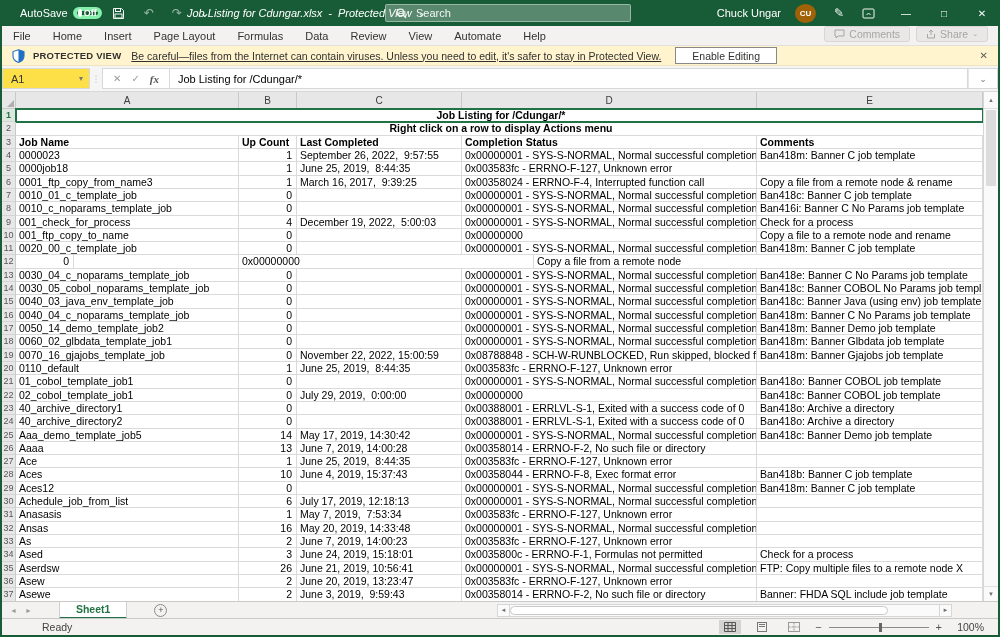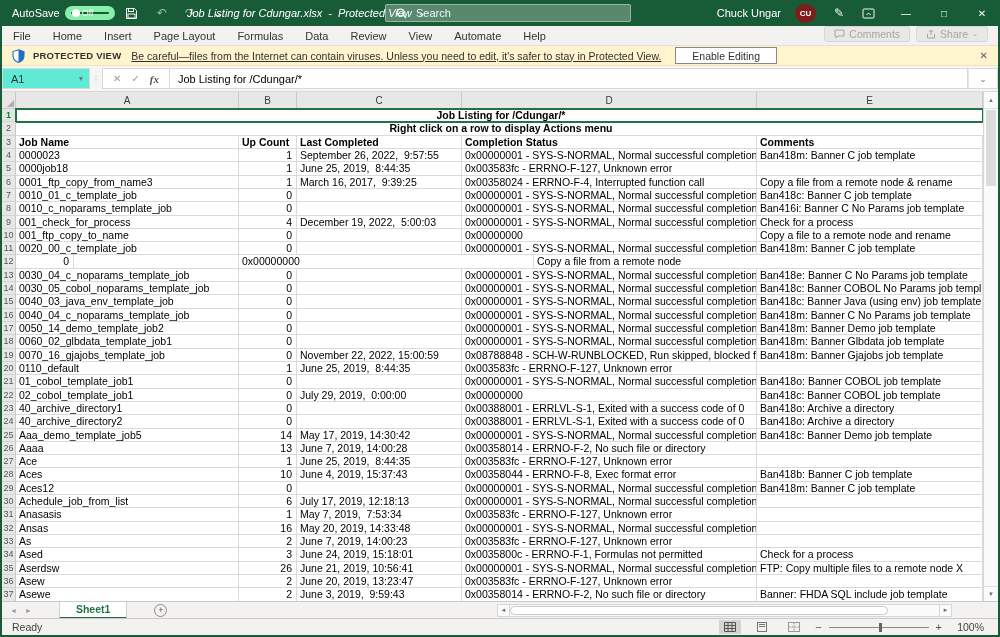--- a/index.html
+++ b/index.html
@@ -4,33 +4,33 @@
 <style>
   * { margin:0; padding:0; box-sizing:border-box; }
   html,body { width:1000px; height:637px; overflow:hidden; }
   body { font-family:"Liberation Sans", sans-serif; background:#fff; }
   .window { position:relative; width:1000px; height:637px; background:#fff;
             border-left:2px solid #185C37; border-right:2px solid #185C37; border-bottom:2px solid #185C37; }
 
   
   .titlebar { position:absolute; top:0; left:-2px; right:-2px; height:26px; background:#185C37; color:#fff;
               display:flex; align-items:center; font-size:11px; }
-  .tb-left { display:flex; align-items:center; gap:10px; padding-left:12px; }
+  .tb-left { display:flex; align-items:center; gap:10px; padding-left:20px; }
   .autosave { display:flex; align-items:center; gap:5px; }
-  .toggle-pill { width:50px; height:12px; border:6px solid #86efac; border-radius:7px; display:flex; align-items:center; padding:1px; }
+  .toggle-pill { width:29px; height:12px; border:4px solid #86efac; border-radius:7px; display:flex; align-items:center; padding:1px;font-weight:bold; }
   .toggle-knob { width:8px; height:8px; border-radius:50%; background:#fff; }
   .toggle-state { font-size:9px; margin-left:2px; }
   .tb-icon { color:#fff; opacity:.95; font-size:12px; width:18px; text-align:center; cursor:default; }
   .dim { opacity:.55; }
   .tb-title { position:absolute; left:187px; top:0; height:26px; display:flex; align-items:center; gap:6px; white-space:nowrap;font-style:italic; }
   .searchbox { position:absolute; left:385px; top:4px; width:246px; height:18px; background:rgba(255,255,255,.28);
                border:1px solid rgba(255,255,255,.38); border-radius:2px; display:flex; align-items:center; gap:8px;
                padding-left:30px; color:#f2f7f4; font-size:11px; }
   .tb-right { position:absolute; right:6px; top:0; height:26px; display:flex; align-items:center; gap:14px; }
-  .avatar { width:21px; height:19px; border-radius:50%; background:#7f1d1d; color:#fff; font-size:8px; font-weight:bold;
+  .avatar { width:21px; height:19px; border-radius:50%; background:#a16207; color:#fff; font-size:8px; font-weight:bold;
             display:flex; align-items:center; justify-content:center; }
   .winbtn { width:24px; text-align:center; font-size:10px; color:#fff; }
 
   
   .ribbon { position:absolute; top:26px; left:0; right:0; height:20px; background:#F3F2F1; display:flex; align-items:flex-start;
             font-size:11px; color:#333; border-bottom:1px solid #E3E1DF; }
   .rtab { padding:0 11px; height:20px; display:flex; align-items:center; white-space:nowrap; }
   .ribbon-right { margin-left:auto; display:flex; gap:6px; padding-right:10px; }
   .rbtn { display:flex; align-items:center; gap:4px; background:#EAE8E6; border:1px solid #D8D6D4; border-radius:3px;
           color:#A7A5A3; font-size:10.5px; padding:1px 9px; height:16px; }
@@ -41,21 +41,21 @@
   .shield { margin:0 8px 0 10px; display:flex; }
   .pv-title { font-weight:bold; font-size:9.5px; letter-spacing:.2px; margin-right:10px; white-space:nowrap; }
   .pv-msg { text-decoration:underline; white-space:nowrap; }
   .enable-btn { margin-left:14px; background:#fff; border:1px solid #8A8886; font-size:10.5px; padding:1px 16px; height:17px;
                 color:#323130; white-space:nowrap; font-family:"Liberation Sans",sans-serif; }
   .banner-close { margin-left:auto; margin-right:10px; color:#5f5d5b; font-size:10px; }
 
   
   .formulabar { position:absolute; top:66px; left:0; right:0; height:26px; background:#F5F5F5; display:flex; align-items:stretch;
                 border-bottom:1px solid #D8D8D8; font-size:11px; color:#333; }
-  .namebox { width:88px; background:#5eead4; border:1px solid #D8D8D8; margin:2px 0 2px 0; display:flex; align-items:center; }
+  .namebox { width:88px; background:#fde047; border:1px solid #D8D8D8; margin:2px 0 2px 0; display:flex; align-items:center; }
   .namebox .ref { padding-left:8px; flex:1; }
   .namebox .nb-arrow { color:#777; font-size:8px; padding-right:6px; }
   .fb-sep { width:12px; display:flex; align-items:center; justify-content:center; color:#bbb; font-size:9px; }
   .fb-icons { display:flex; align-items:center; gap:10px; padding:0 10px; background:#fff; border:1px solid #D8D8D8; margin:2px 0; }
   .fb-x, .fb-check { color:#9a9a9a; font-size:10px; }
   .fb-fx { font-family:"Liberation Serif",serif; font-style:italic; font-weight:bold; color:#555; font-size:11px; }
   .fb-input { flex:1; background:#fff; border:1px solid #D8D8D8; border-left:none; margin:2px 0; display:flex; align-items:center;
               padding-left:8px; color:#000; }
   .fb-expand { width:30px; background:#fff; border:1px solid #D8D8D8; border-left:1px solid #E6E6E6; margin:2px 0;
                display:flex; align-items:center; justify-content:center; color:#777; font-size:9px; }
@@ -97,21 +97,21 @@
               text-align:center; margin-left:10px; }
   .hscroll { margin-left:auto; margin-right:46px; width:455px; height:13px; display:flex; align-items:center; }
   .hs-arrow { width:13px; height:13px; background:#FAFAFA; border:1px solid #D6D6D6; display:flex; align-items:center;
               justify-content:center; font-size:6px; color:#707070; }
   .hs-track { flex:1; height:13px; background:#FAFAFA; border-top:1px solid #D6D6D6; border-bottom:1px solid #D6D6D6; position:relative; }
   .hs-thumb { position:absolute; left:0; top:1px; bottom:1px; width:88%; background:#fff; border:1px solid #C9C9C9; border-radius:6px; }
 
   
   .statusbar { position:absolute; left:0; right:0; bottom:0; height:17px; background:#F3F2F1; border-top:1px solid #C9C9C9;
                display:flex; align-items:center; font-size:10.5px; color:#444; }
-  .status-text { padding-left:10px; }
+  .status-text { padding-left:10px;margin-left:30px; }
   .sb-right { margin-left:auto; display:flex; align-items:center; gap:10px; padding-right:14px; }
   .viewbtn { width:22px; height:14px; display:flex; align-items:center; justify-content:center; }
   .viewbtn.sel { background:#D6D4D2; }
   .zoomctl { display:flex; align-items:center; gap:7px; }
   .z-track { width:100px; height:1px; background:#8a8a8a; position:relative; }
   .z-thumb { position:absolute; left:50%; top:-4px; width:3px; height:9px; background:#666; }
   .z-sign { font-size:11px; color:#555; }
   .zoom-label { width:32px; text-align:right; }
   svg { display:block; }
 </style>

